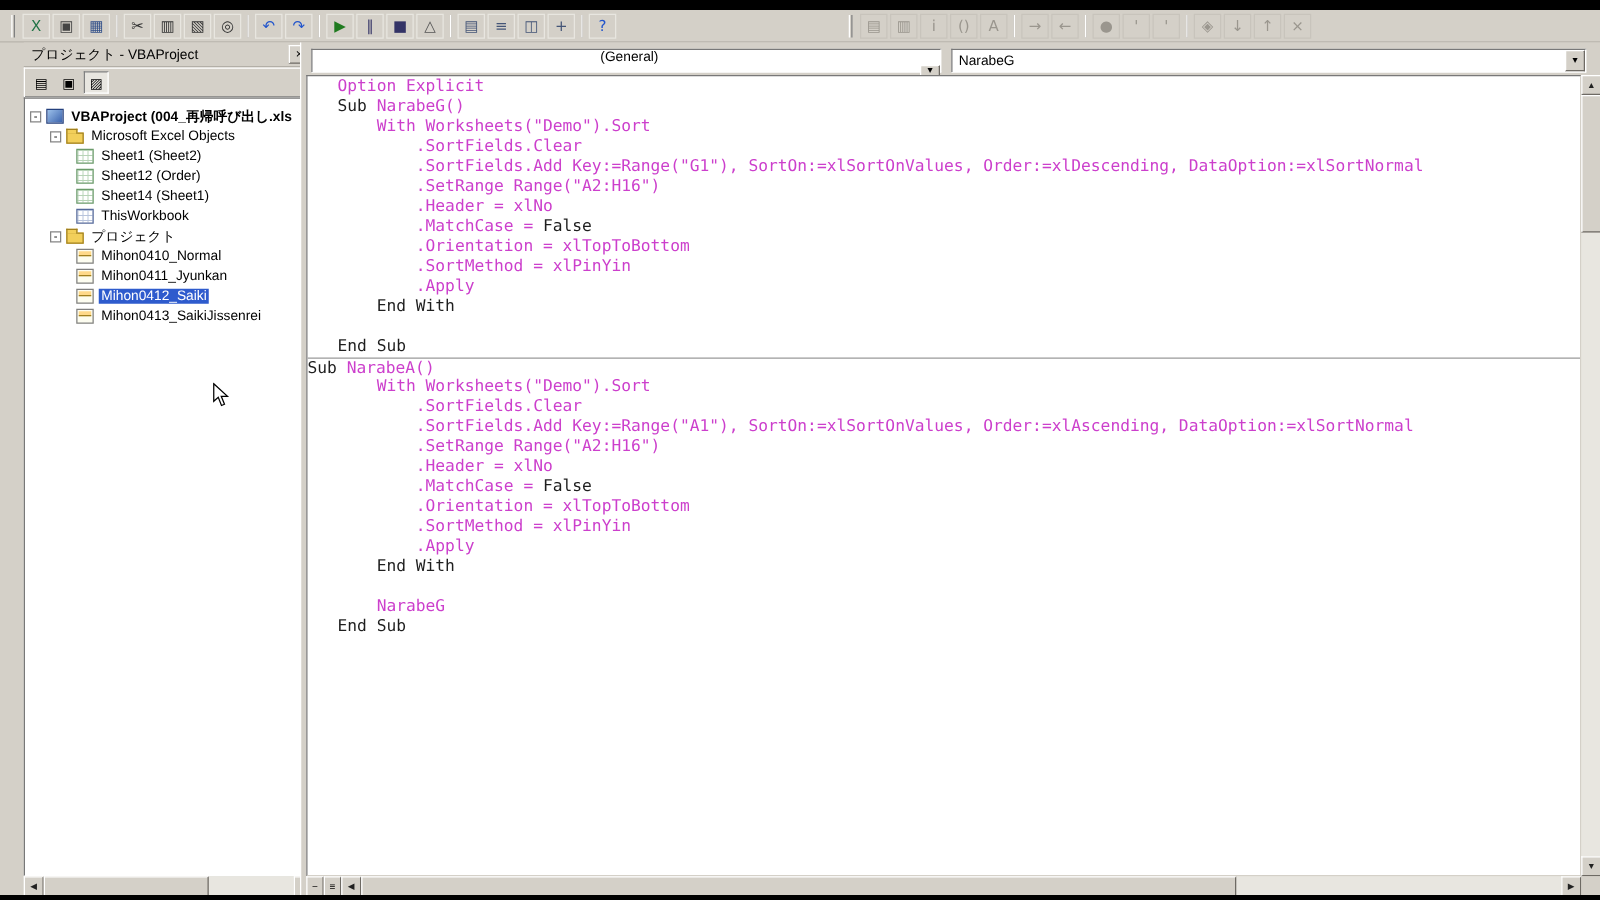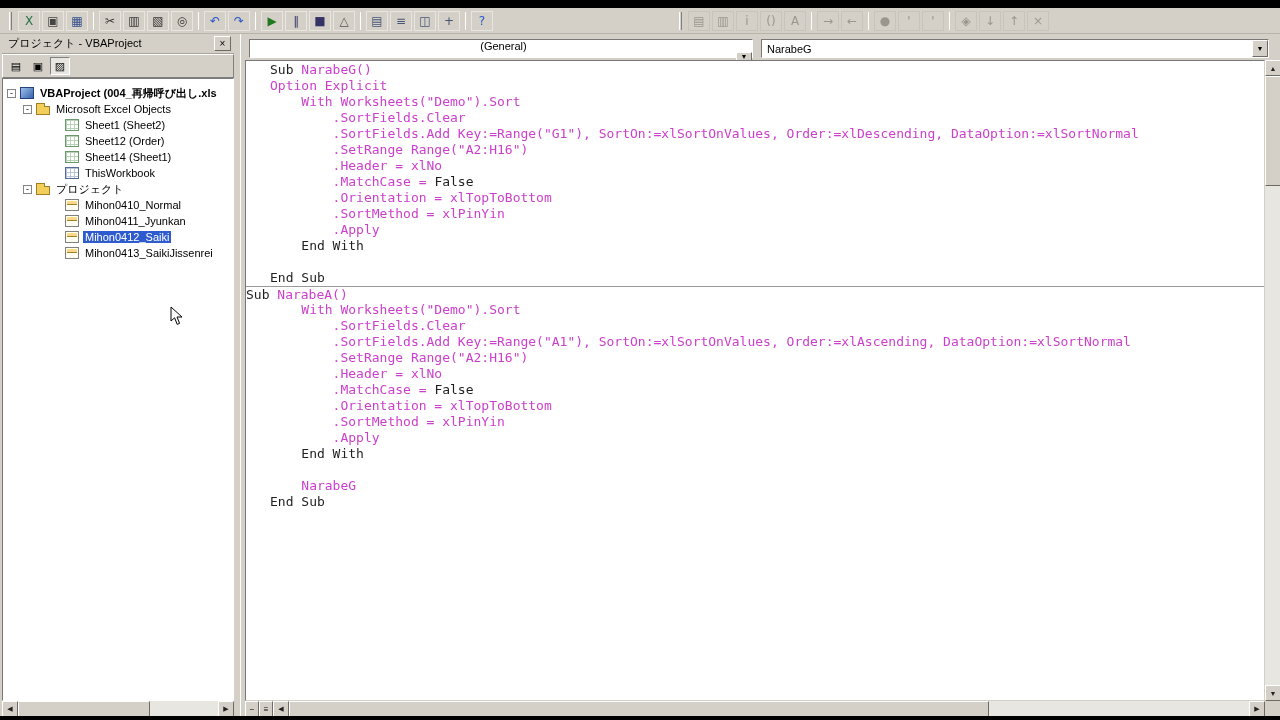--- a/index.html
+++ b/index.html
@@ -17,37 +17,37 @@
   .tb-grip{width:3px;height:18px;margin:0 5px;border-left:1px solid #ffffff;border-right:1px solid #808080;}
   .tb-btn{appearance:none;background:transparent;border:1px solid transparent;width:22px;height:20px;
           display:flex;align-items:center;justify-content:center;margin:0 1px;padding:0;
           font-family:"DejaVu Sans",sans-serif;font-size:12px;line-height:1;}
   .tb-btn:not(.disabled){border-color:#e8e6e0;}
   .tb-btn.disabled{border-color:#c8c4bc;}
   .tb-btn.disabled .tb-glyph{color:#9a968e !important;}
   .tb-sep{width:1px;height:18px;background:#8a8680;border-right:1px solid #ffffff;margin:0 4px;}
 
   
-  .proj-panel{position:absolute;left:2px;top:34px;width:232px;height:683px;}
+  .proj-panel{position:absolute;left:19px;top:34px;width:232px;height:683px;}
   .proj-title{position:absolute;left:0;top:0;width:100%;height:20px;background:#d4d0c8;
               border-bottom:1px solid #a8a49c;display:flex;align-items:center;padding:0 3px 0 6px;font-size:11px;}
   .close-btn{margin-left:auto;width:17px;height:15px;background:#d4d0c8;border:1px solid;
              border-color:#ffffff #6e6a64 #6e6a64 #ffffff;display:flex;align-items:center;justify-content:center;
              font-size:10px;line-height:1;padding:0;}
   .proj-toolbar{position:absolute;left:0;top:20px;right:0;height:24px;background:#d4d0c8;
                 border:1px solid;border-color:#ffffff #808080 #808080 #ffffff;display:flex;align-items:center;padding-left:3px;}
   .pt-btn{appearance:none;background:transparent;border:1px solid transparent;width:20px;height:18px;margin-right:2px;
           display:flex;align-items:center;justify-content:center;font-size:11px;padding:0;}
   .pt-btn.pressed{border-color:#808080 #ffffff #ffffff #808080;background:#e8e6e0;}
   .tree-wrap{position:absolute;left:0;top:44px;right:0;bottom:16px;background:#ffffff;
              border:1px solid;border-color:#787878 #ffffff #ffffff #787878;overflow:hidden;padding-top:6px;}
   .tree-row{height:16px;display:flex;align-items:center;font-size:11px;white-space:nowrap;}
   .tree-row.lvl0{padding-left:4px;font-weight:bold;}
   .tree-row.lvl1{padding-left:20px;}
-  .tree-row.lvl2{padding-left:16px;margin-left:33px;}
+  .tree-row.lvl2{padding-left:28px;}
   .expander{width:9px;height:9px;border:1px solid #848484;background:#fff;margin-right:4px;flex:none;
             display:flex;align-items:center;justify-content:center;font-size:9px;line-height:7px;font-weight:normal;}
   .exp-spacer{width:13px;flex:none;}
   .ico{width:14px;height:12px;margin-right:4px;flex:none;position:relative;display:inline-block;}
   .ico-project{background:linear-gradient(135deg,#9cc0ea,#3a62ac);border:1px solid #24407e;}
   .ico-folder{background:#f2cf5a;border:1px solid #a08020;height:9px;margin-top:2px;}
   .ico-folder::before{content:"";position:absolute;top:-4px;left:-1px;width:7px;height:3px;background:#f2cf5a;
                       border:1px solid #a08020;border-bottom:none;}
   .ico-sheet{background:#fff;border:1px solid #6a9a6a;
              background-image:linear-gradient(#b8d4b8 1px,transparent 1px),linear-gradient(90deg,#b8d4b8 1px,transparent 1px);
@@ -314,22 +314,22 @@
     </div>
     <div class="combo combo-proc">
       <span>NarabeG</span>
       <span class="combo-arrow">
           <span>▼</span>
         </span>
     </div>
 
     <div class="code-white">
       <div class="code-editor">
+          <div class="code-line"><span class="c-m">Option Explicit</span></div>
           <div class="code-line"><span class="c-b">Sub </span><span class="c-m">NarabeG()</span></div>
-          <div class="code-line"><span class="c-m">Option Explicit</span></div>
           <div class="code-line"><span class="c-m">    With Worksheets("Demo").Sort</span></div>
           <div class="code-line"><span class="c-m">        .SortFields.Clear</span></div>
           <div class="code-line"><span class="c-m">        .SortFields.Add Key:=Range("G1"), SortOn:=xlSortOnValues, Order:=xlDescending, DataOption:=xlSortNormal</span></div>
           <div class="code-line"><span class="c-m">        .SetRange Range("A2:H16")</span></div>
           <div class="code-line"><span class="c-m">        .Header = xlNo</span></div>
           <div class="code-line"><span class="c-m">        .MatchCase = </span><span class="c-b">False</span></div>
           <div class="code-line"><span class="c-m">        .Orientation = xlTopToBottom</span></div>
           <div class="code-line"><span class="c-m">        .SortMethod = xlPinYin</span></div>
           <div class="code-line"><span class="c-m">        .Apply</span></div>
           <div class="code-line"><span class="c-b">    End With</span></div>

